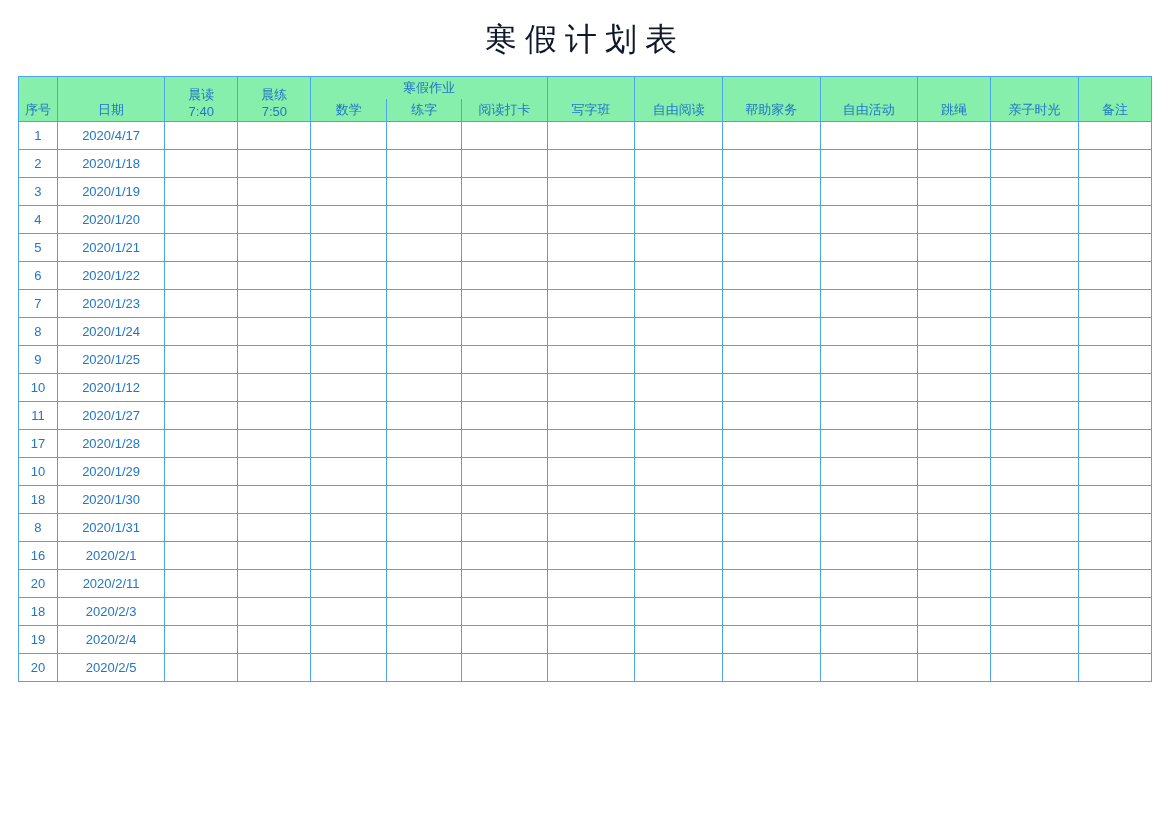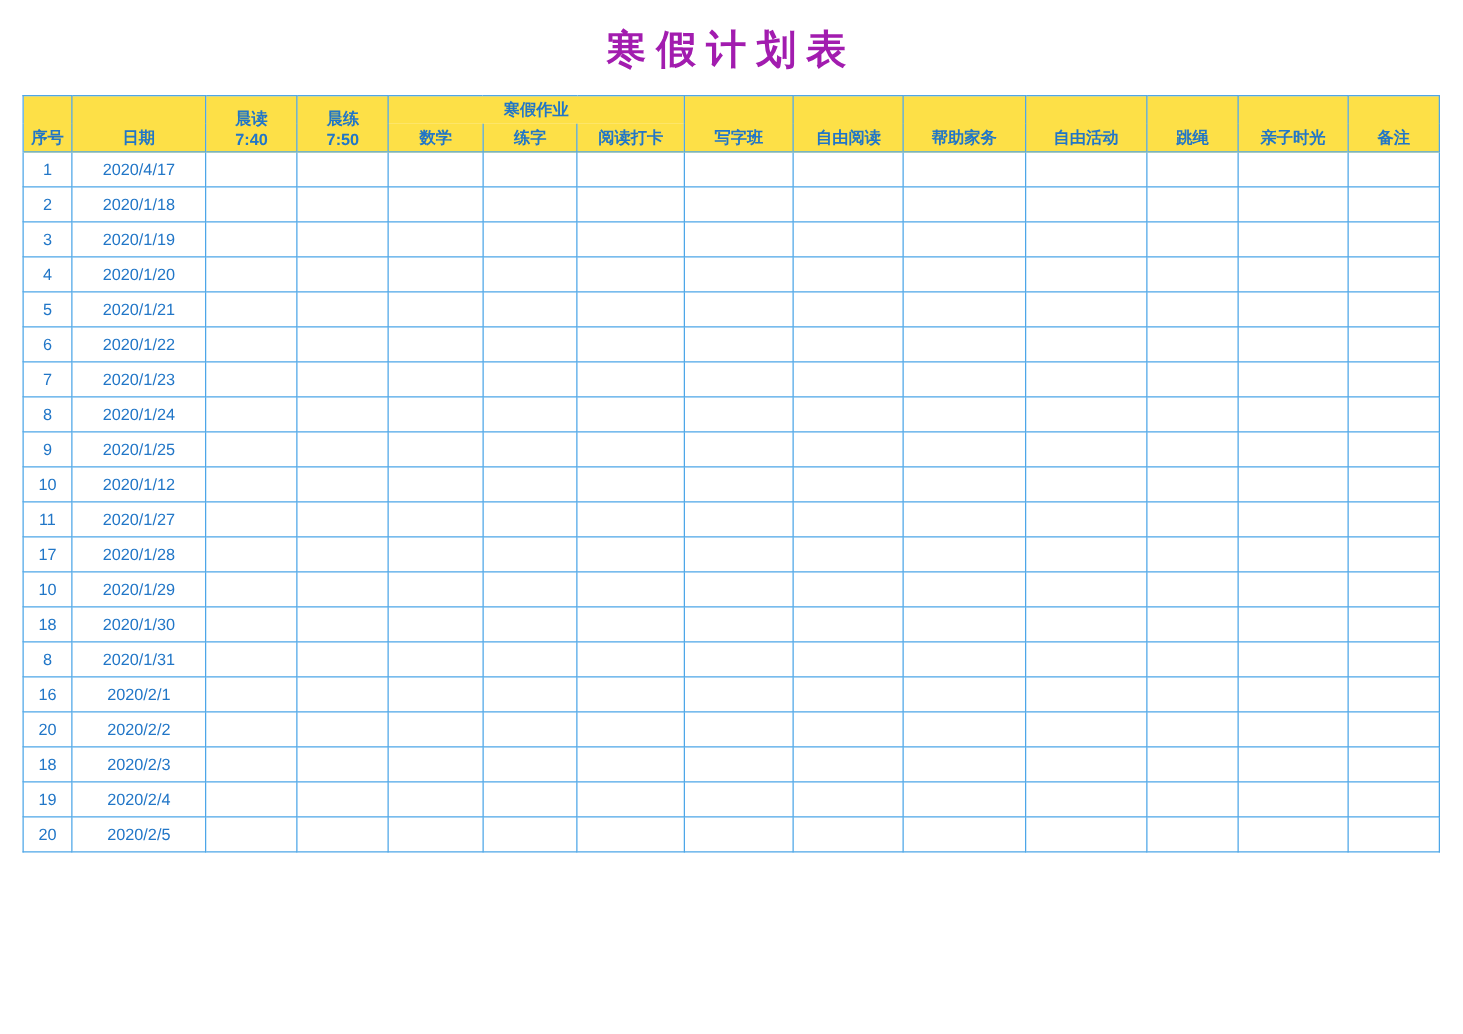--- a/index.html
+++ b/index.html
@@ -9,43 +9,43 @@
       background: #fff;
       font-family: "Microsoft YaHei", "SimHei", "PingFang SC", sans-serif;
       display: flex;
       flex-direction: column;
       align-items: center;
       justify-content: flex-start;
       padding: 18px 18px 10px 18px;
     }
     .page-title {
       font-size: 32px;
-      color: #a21caf;
+      color: #0f172a;
       letter-spacing: 8px;
       margin-bottom: 14px;
-      font-weight: bold;
+      font-weight: normal;
     }
     .table-wrapper {
       width: 100%;
     }
     table {
       width: 100%;
       border-collapse: collapse;
       table-layout: fixed;
     }
     th, td {
       border: 1px solid #4da6e8;
       color: #2176c7;
       text-align: center;
       font-size: 13px;
       padding: 2px 1px;
     }
     thead tr th {
-      background: #fde047;
-      font-weight: bold;
+      background: #86efac;
+      font-weight: normal;
     }
     .header-top th {
       border-bottom: none;
       height: 22px;
       vertical-align: bottom;
     }
     .header-bottom th {
       border-top: none;
       height: 22px;
       vertical-align: top;
@@ -370,21 +370,21 @@
           <td></td>
           <td></td>
           <td></td>
           <td></td>
           <td></td>
           <td></td>
           <td></td>
         </tr>
         <tr>
           <td>20</td>
-          <td>2020/2/2</td>
+          <td>2020/2/11</td>
           <td></td>
           <td></td>
           <td></td>
           <td></td>
           <td></td>
           <td></td>
           <td></td>
           <td></td>
           <td></td>
           <td></td>

